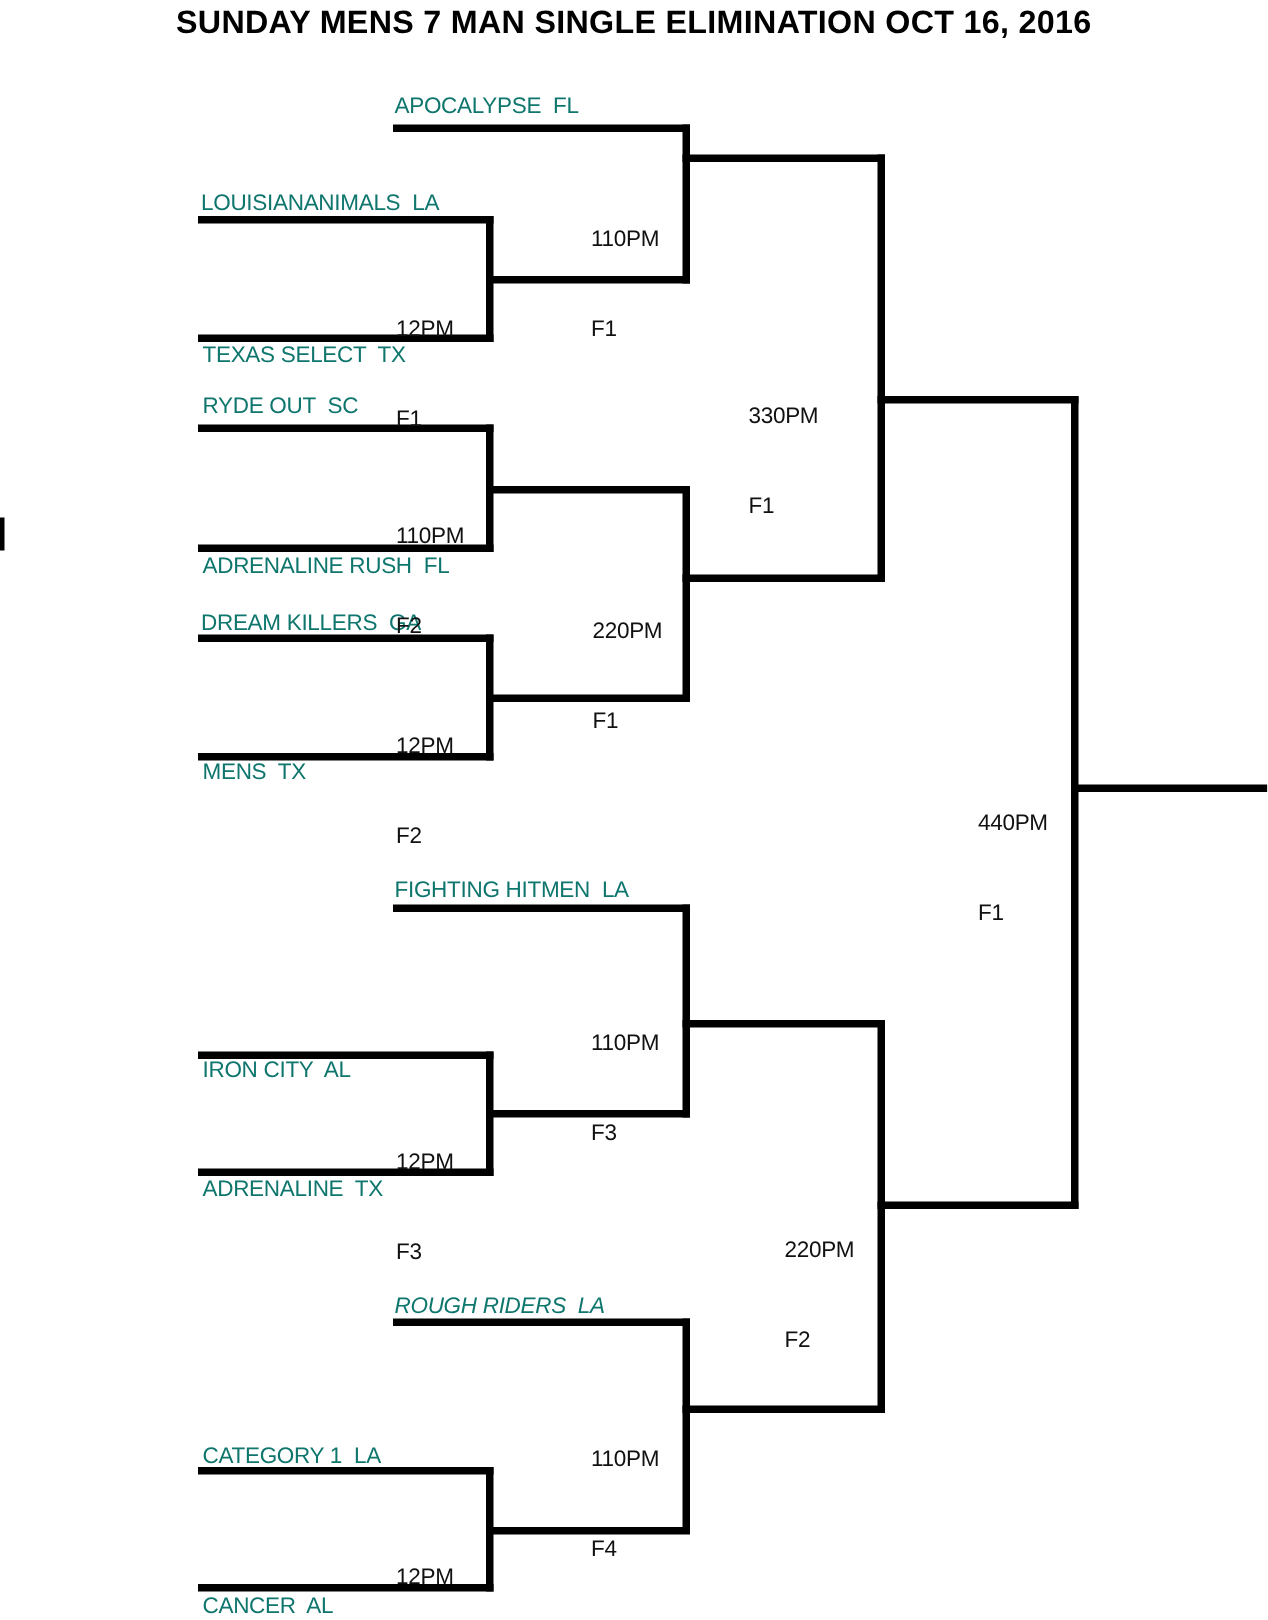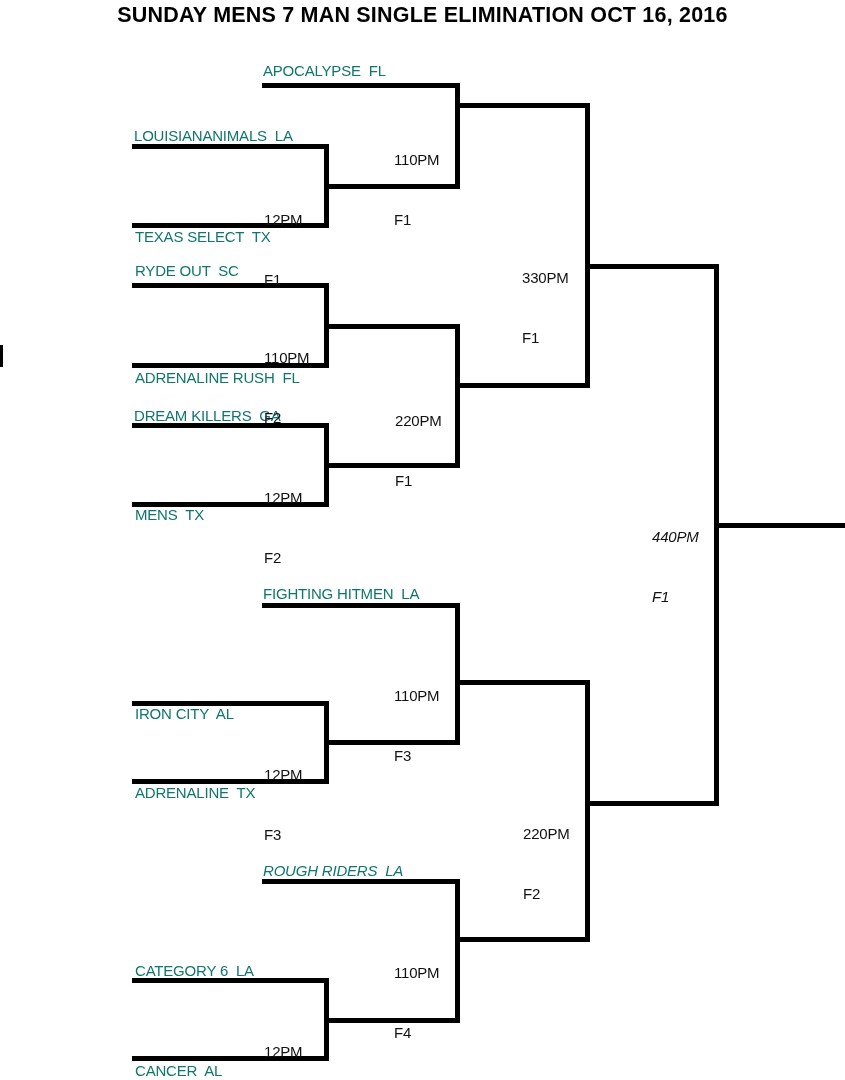--- a/index.html
+++ b/index.html
@@ -124,48 +124,48 @@
   <div class="team" style="left:134px; top:112px;margin-top:16px;">LOUISIANANIMALS  LA</div>
   <div class="team" style="left:135px; top:229px;">TEXAS SELECT  TX</div>
   <div class="team" style="left:135px; top:263px;text-align:center;">RYDE OUT  SC</div>
   <div class="team" style="left:135px; top:370px;">ADRENALINE RUSH  FL</div>
   <div class="team" style="left:134px; top:408px;">DREAM KILLERS  GA</div>
   <div class="team" style="left:135px; top:507px;">MENS  TX</div>
   <div class="team" style="left:263px; top:586px;">FIGHTING HITMEN  LA</div>
   <div class="team" style="left:135px; top:684px;margin-top:22px;">IRON CITY  AL</div>
   <div class="team" style="left:135px; top:785px;">ADRENALINE  TX</div>
   <div class="team" style="left:263px; top:863px;font-style:italic;">ROUGH RIDERS  LA</div>
-  <div class="team" style="left:135px; top:963px;">CATEGORY 6  LA</div>
+  <div class="team" style="left:135px; top:963px;">CATEGORY 1  LA</div>
   <div class="team" style="left:135px; top:1063px;">CANCER  AL</div>
 
   <div class="game" style="left:394px; top:110px;">
     <span>110PM</span>
     <span>F1</span>
   </div>
   <div class="game" style="left:264px; top:170px;">
     <span>12PM</span>
     <span>F1</span>
   </div>
-  <div class="game" style="left:522px; top:228px;">
+  <div class="game" style="left:499px; top:228px;">
     <span>330PM</span>
     <span>F1</span>
   </div>
   <div class="game" style="left:264px; top:308px;">
     <span>110PM</span>
     <span>F2</span>
   </div>
   <div class="game" style="left:395px; top:371px;">
     <span>220PM</span>
     <span>F1</span>
   </div>
   <div class="game" style="left:264px; top:448px;">
     <span>12PM</span>
     <span>F2</span>
   </div>
-  <div class="game" style="left:652px; top:487px;font-style:italic;">
+  <div class="game" style="left:652px; top:499px;">
     <span>440PM</span>
     <span>F1</span>
   </div>
   <div class="game" style="left:394px; top:646px;">
     <span>110PM</span>
     <span>F3</span>
   </div>
   <div class="game" style="left:264px; top:725px;">
     <span>12PM</span>
     <span>F3</span>

